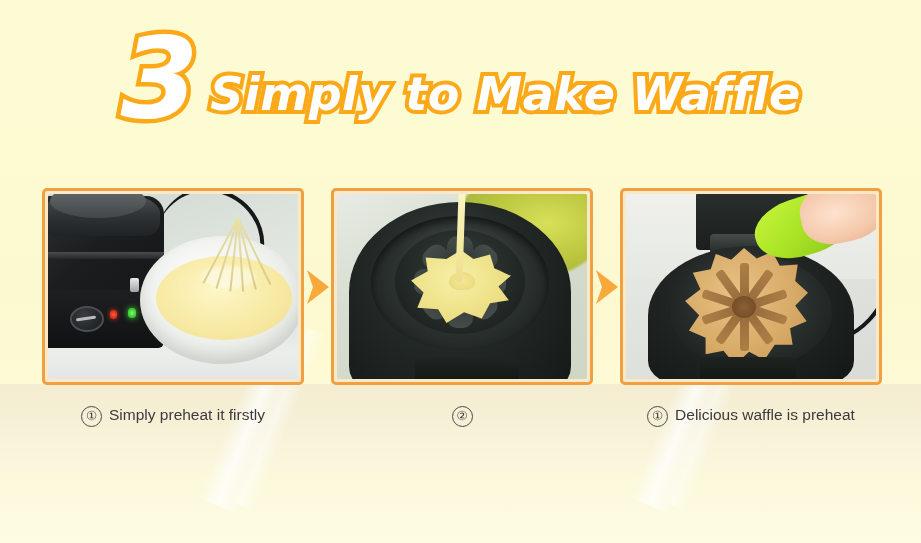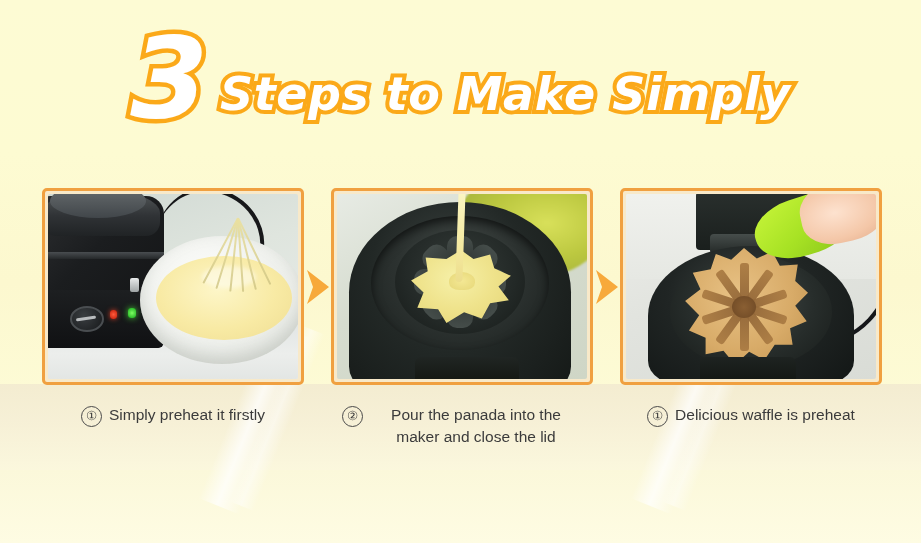--- a/index.html
+++ b/index.html
@@ -329,21 +329,21 @@
 
   <div class="caption-band"></div>
   <div class="band-soft"></div>
   <div class="streak s1"></div>
   <div class="streak s2"></div>
   <div class="streak s3"></div>
   <div class="streak s4"></div>
 
   <div class="title-wrap">
     <span class="big-three">3</span>
-    <span class="title-text">Steps to Make Simply</span>
+    <span class="title-text">Simply to Make Waffle</span>
   </div>
 
   <div class="panels">
 
     <div class="panel">
       <div class="photo p1">
         <div class="counter"></div>
         <div class="cord"></div>
         <div class="maker"></div>
         <div class="maker-top"></div>
@@ -436,24 +436,20 @@
 
     <div class="caption c1">
       <span class="num">①</span>
       <span class="txt">Simply preheat it firstly</span>
     </div>
 
     <div class="spacer"></div>
 
     <div class="caption c2">
       <span class="num">②</span>
-      <span class="txt">
-        <span>Pour the panada into the</span>
-        <span>maker and close the lid</span>
-      </span>
     </div>
 
     <div class="spacer"></div>
 
     <div class="caption c3">
       <span class="num">①</span>
       <span class="txt">Delicious waffle is preheat</span>
     </div>
 
   </div>

